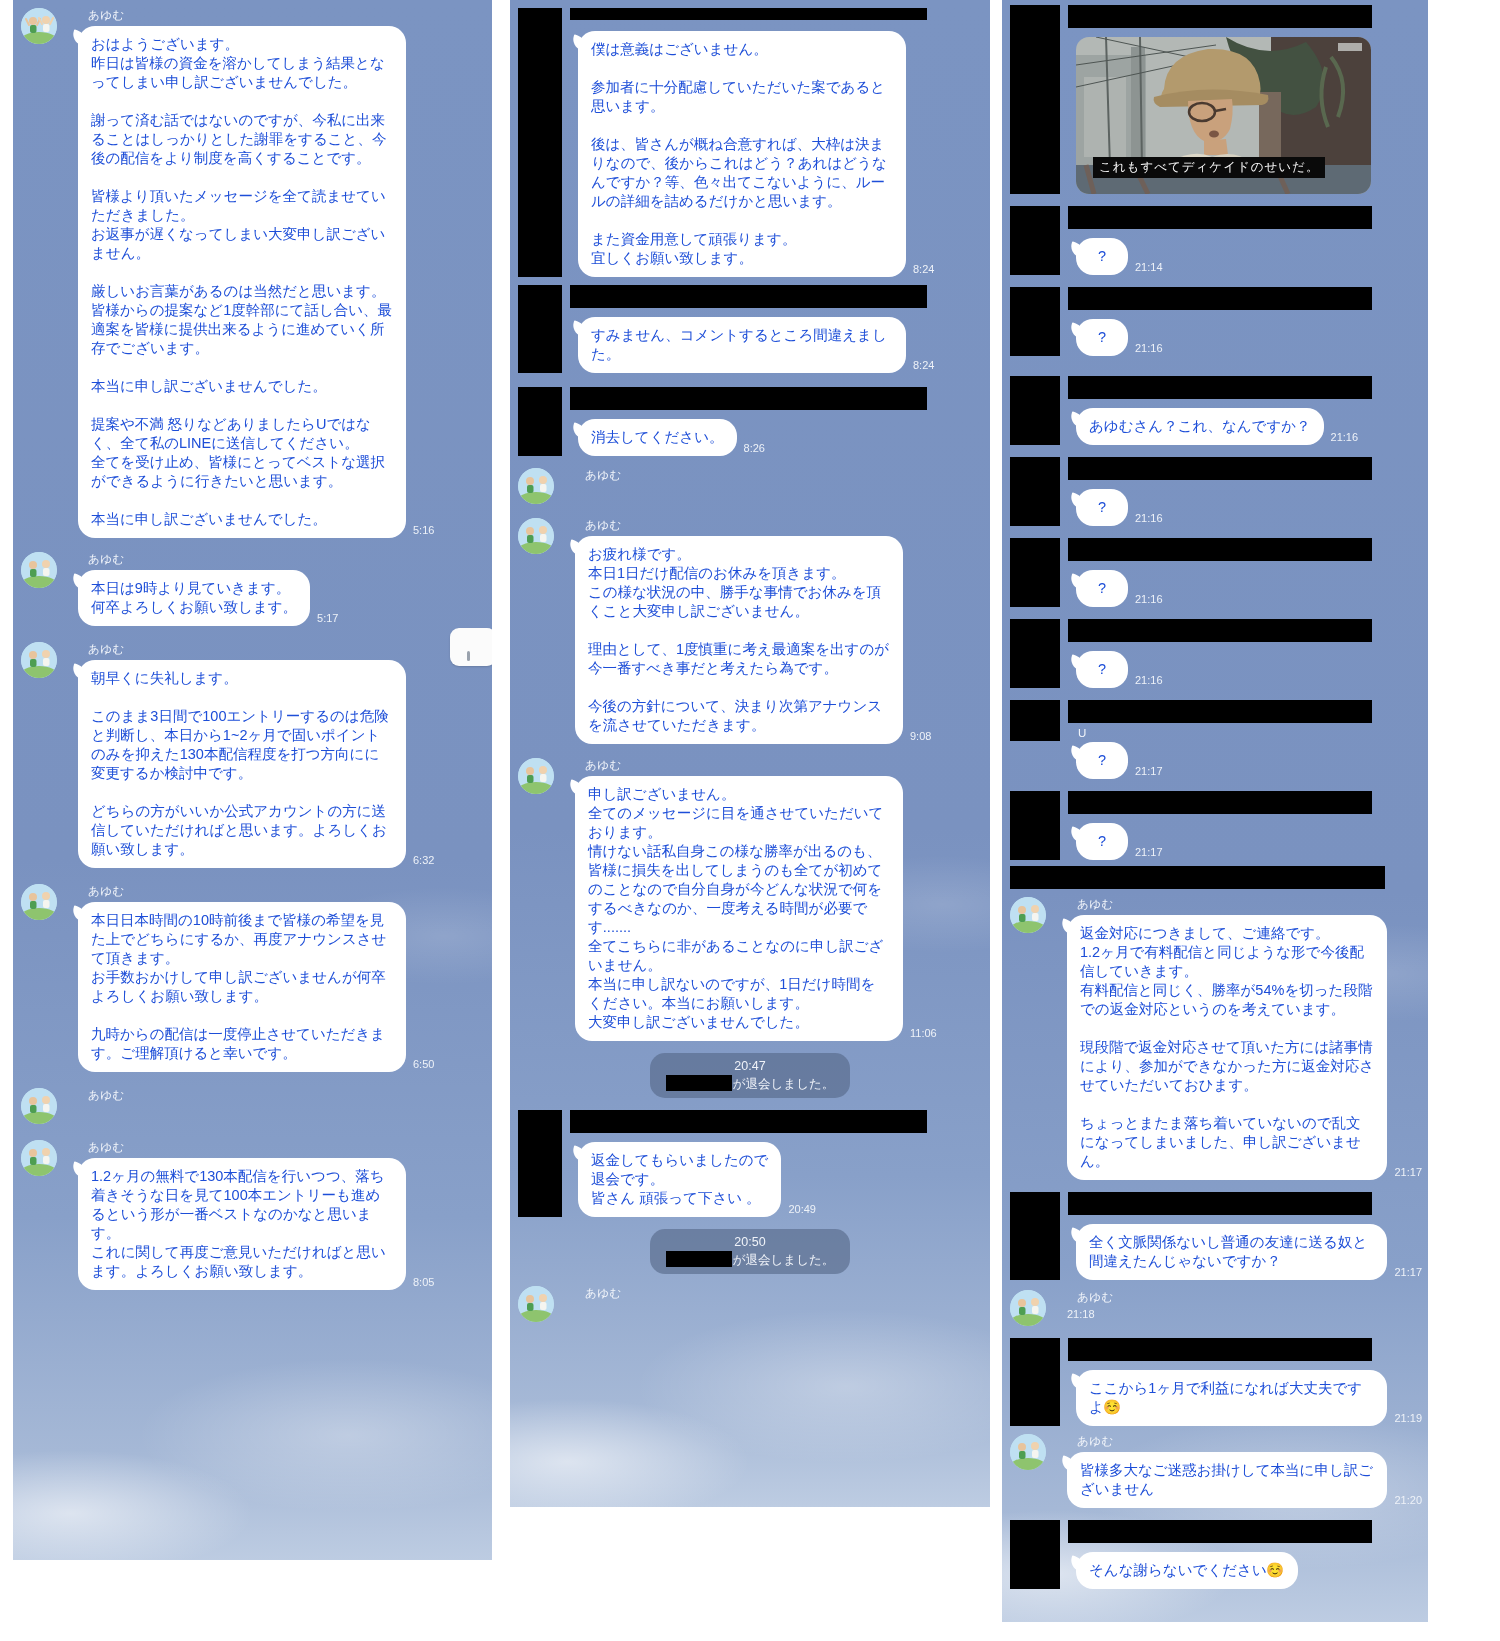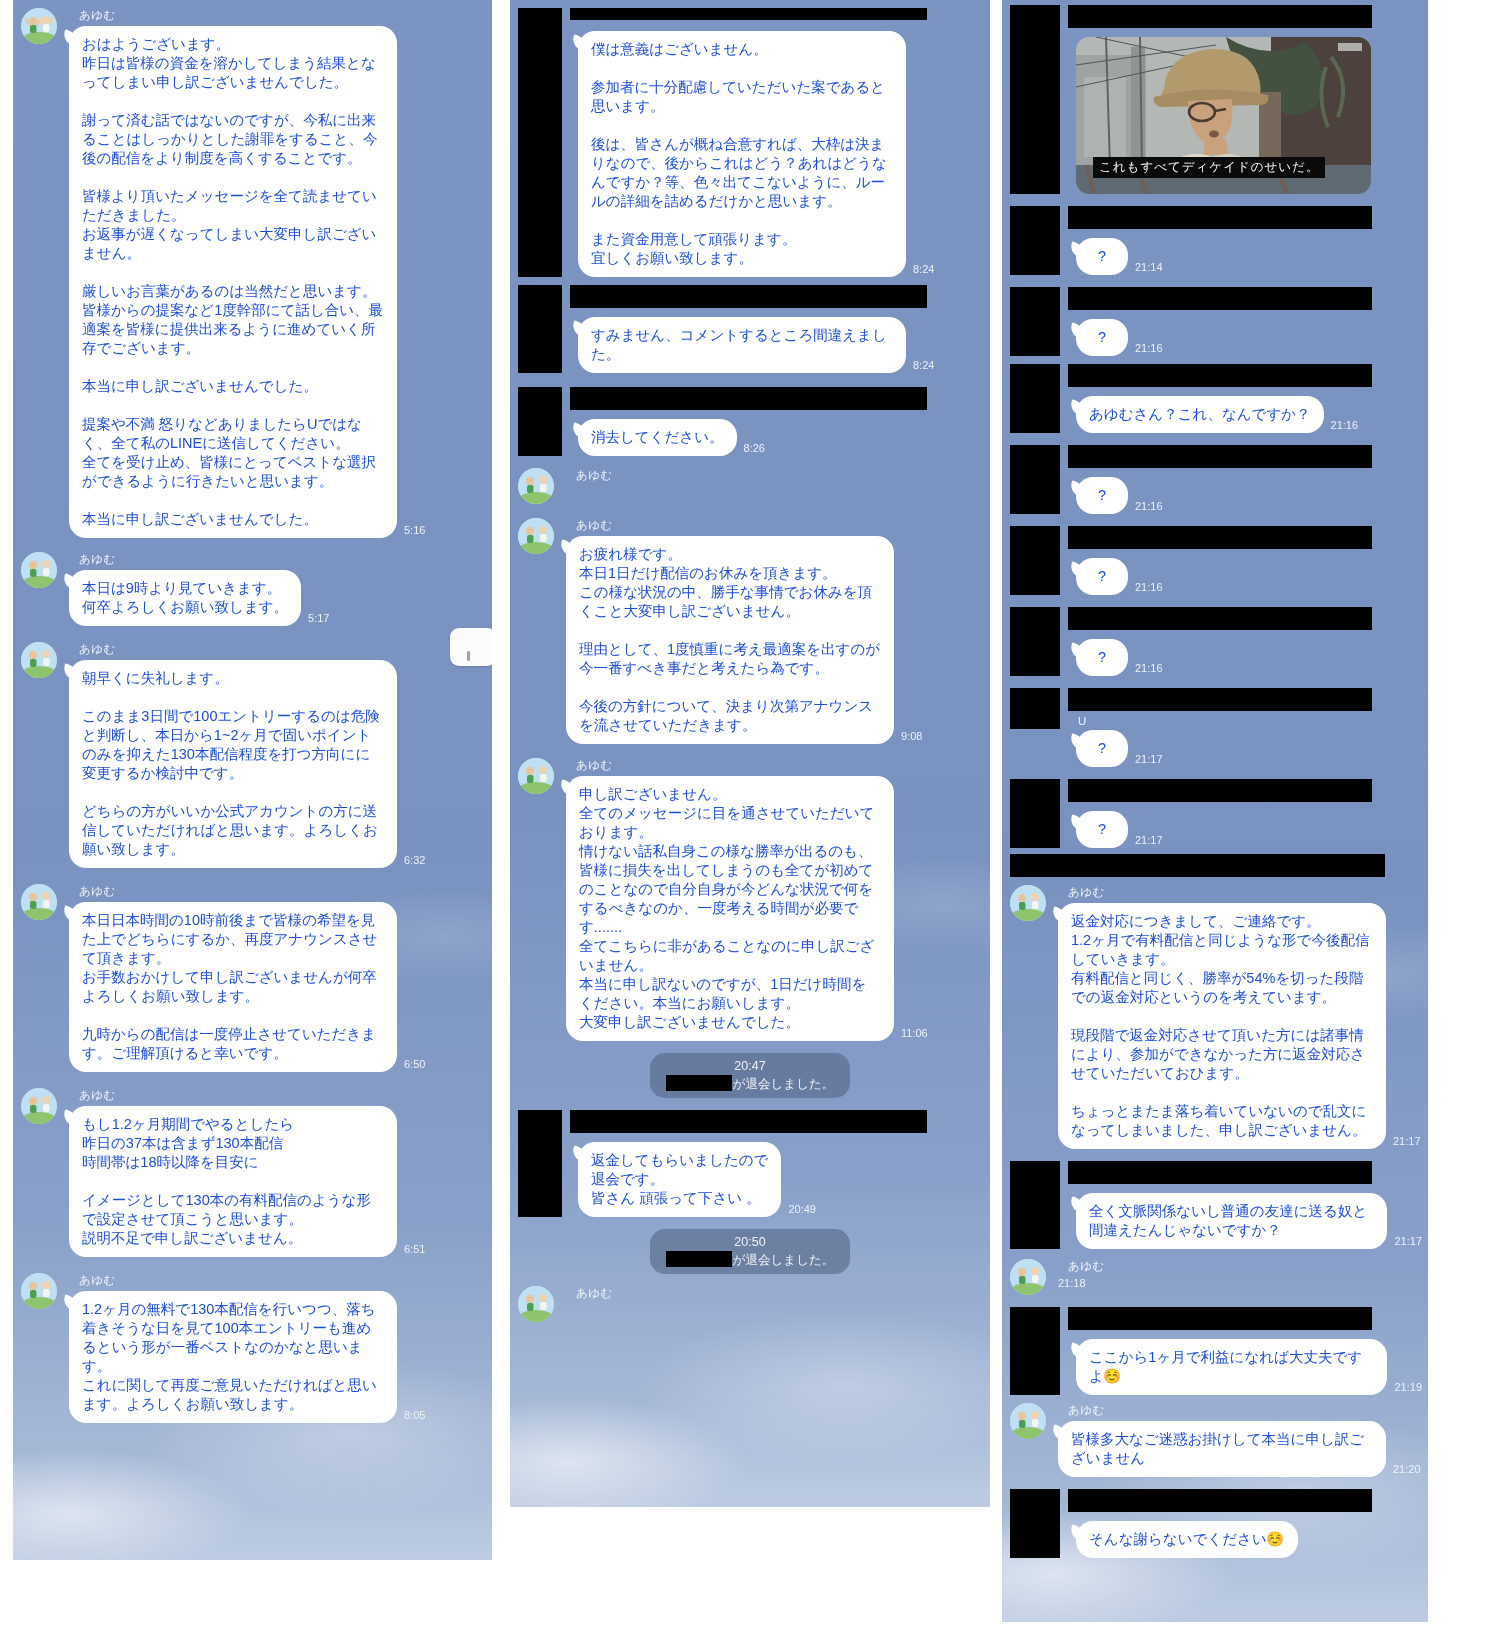--- a/index.html
+++ b/index.html
@@ -10,21 +10,21 @@
          radial-gradient(260px 90px at 12% 97%, rgba(255,255,255,.55), rgba(255,255,255,0) 70%),
          radial-gradient(300px 110px at 70% 92%, rgba(255,255,255,.30), rgba(255,255,255,0) 70%),
          radial-gradient(200px 70px at 90% 60%, rgba(255,255,255,.14), rgba(255,255,255,0) 70%),
          linear-gradient(180deg,#7b94c2 0%,#7a92c0 55%,#88a0c9 78%,#a5b8d6 93%,#bdcce2 100%);}
   #col1{left:13px;width:479px;height:1560px}
   #col2{left:510px;width:480px;height:1507px}
   #col3{left:1002px;width:426px;height:1622px}
 
   .msg{margin:8px 6px 6px 6px;position:relative}
   
-  .ay{display:flex;align-items:flex-start;gap:12px;padding-left:2px}
+  .ay{display:flex;align-items:flex-start;gap:21px;padding-left:2px}
   .avatar{width:36px;height:36px;border-radius:50%;overflow:hidden;flex:0 0 36px;background:#bfe0f2}
   .ay .body{flex:1;min-width:0}
   .sender{font-size:11.5px;color:#f3f6fb;margin:0 0 3px 10px;letter-spacing:.5px}
   .brow{display:flex;align-items:flex-end;gap:7px}
   .bubble{position:relative;background:#ffffff;border-radius:17px;padding:9px 13px;
           max-width:302px;font-size:14.5px;line-height:19px;color:#1d4ed8;white-space:pre-wrap;word-break:break-all}
   .bubble::before{content:"";position:absolute;left:-6px;top:5px;width:13px;height:13px;
           background:#ffffff;border-radius:1px 13px 2px 16px;transform:rotate(18deg)}
   .time{font-size:11px;color:#eef2f8;white-space:nowrap;padding-bottom:2px;flex:0 0 auto}
 
@@ -171,29 +171,20 @@
     <div class="avatar"><svg width="36" height="36" viewBox="0 0 36 36">
           <circle cx="18" cy="18" r="18" fill="#bfe0f2"></circle>
           <ellipse cx="18" cy="33" rx="19" ry="9" fill="#8ec46e"></ellipse>
           <circle cx="12" cy="13" r="4" fill="#e8c49c"></circle>
           <rect x="9" y="17" width="6.5" height="8" rx="2" fill="#4e9e52"></rect>
           <circle cx="25" cy="12" r="4" fill="#f0d2ae"></circle>
           <rect x="22" y="16" width="6.5" height="8" rx="2" fill="#f5f5f0"></rect>
         </svg></div>
     <div class="body">
       <div class="sender">あゆむ</div>
-      <div class="brow">
-          <div class="bubble">もし1.2ヶ月期間でやるとしたら
-昨日の37本は含まず130本配信
-時間帯は18時以降を目安に
-
-イメージとして130本の有料配信のような形で設定させて頂こうと思います。
-説明不足で申し訳ございません。</div>
-          <span class="time">6:51</span>
-        </div>
     </div>
   </div>
 
   <div class="msg ay" style="margin-top:16px">
     <div class="avatar"><svg width="36" height="36" viewBox="0 0 36 36">
           <circle cx="18" cy="18" r="18" fill="#bfe0f2"></circle>
           <ellipse cx="18" cy="33" rx="19" ry="9" fill="#8ec46e"></ellipse>
           <circle cx="12" cy="13" r="4" fill="#e8c49c"></circle>
           <rect x="9" y="17" width="6.5" height="8" rx="2" fill="#4e9e52"></rect>
           <circle cx="25" cy="12" r="4" fill="#f0d2ae"></circle>
@@ -390,21 +381,21 @@
 
   <div class="msg red" style="margin-top:12px">
     <div class="strip"></div>
     <div class="rbar"></div>
     <div class="brow">
         <div class="bubble qb">?</div>
         <span class="time">21:16</span>
       </div>
   </div>
 
-  <div class="msg red" style="margin-top:8px">
+  <div class="msg red" style="margin-top:20px">
     <div class="strip"></div>
     <div class="rbar"></div>
     <div class="brow">
         <div class="bubble">あゆむさん？これ、なんですか？</div>
         <span class="time">21:16</span>
       </div>
   </div>
 
   <div class="msg red" style="margin-top:12px">
     <div class="strip"></div>

